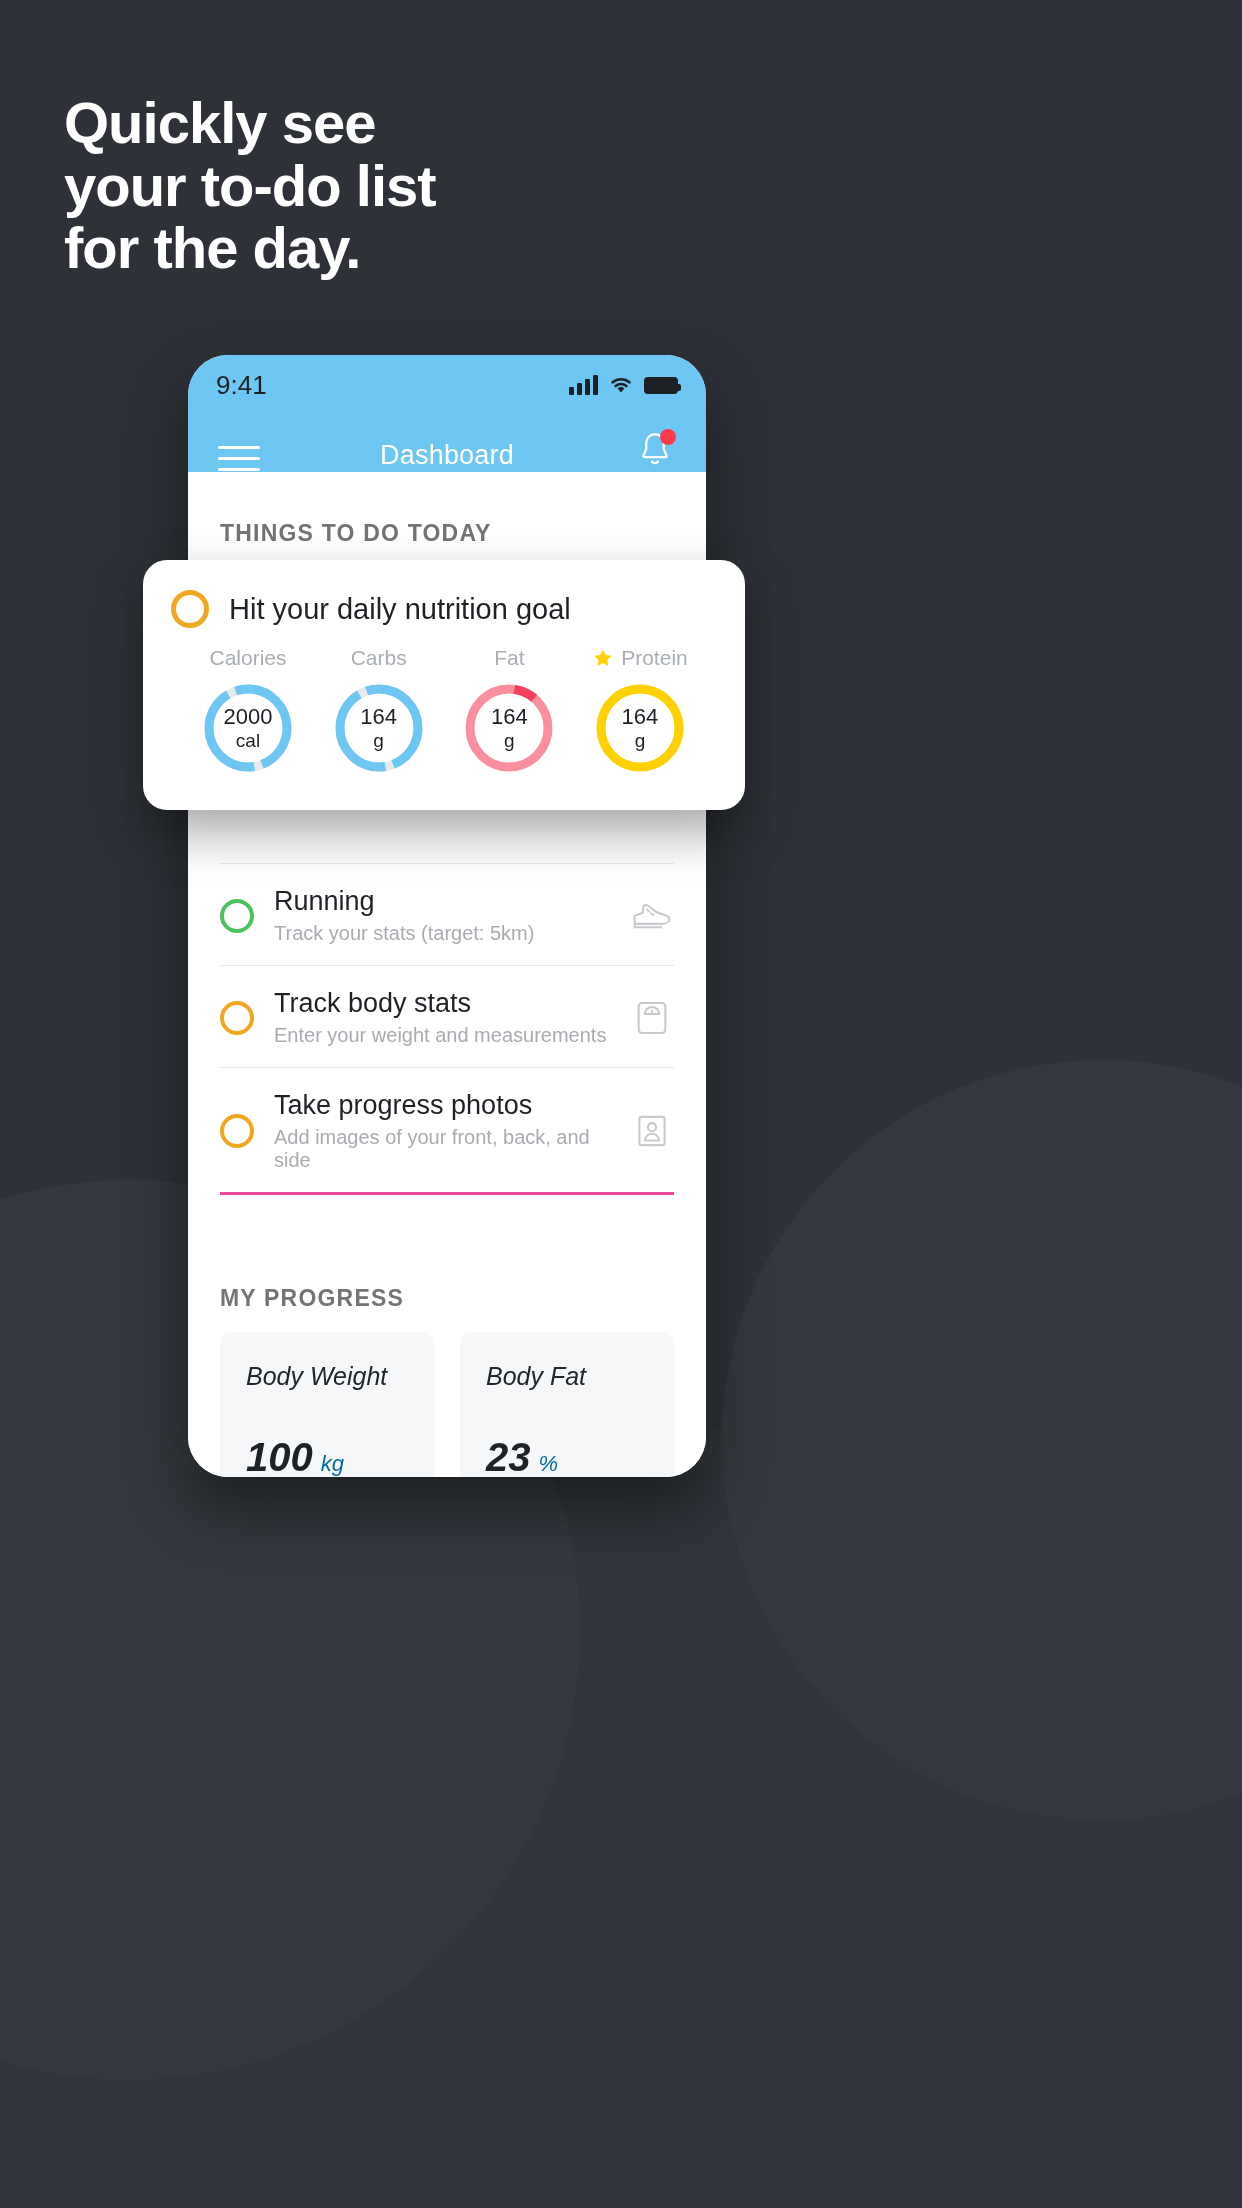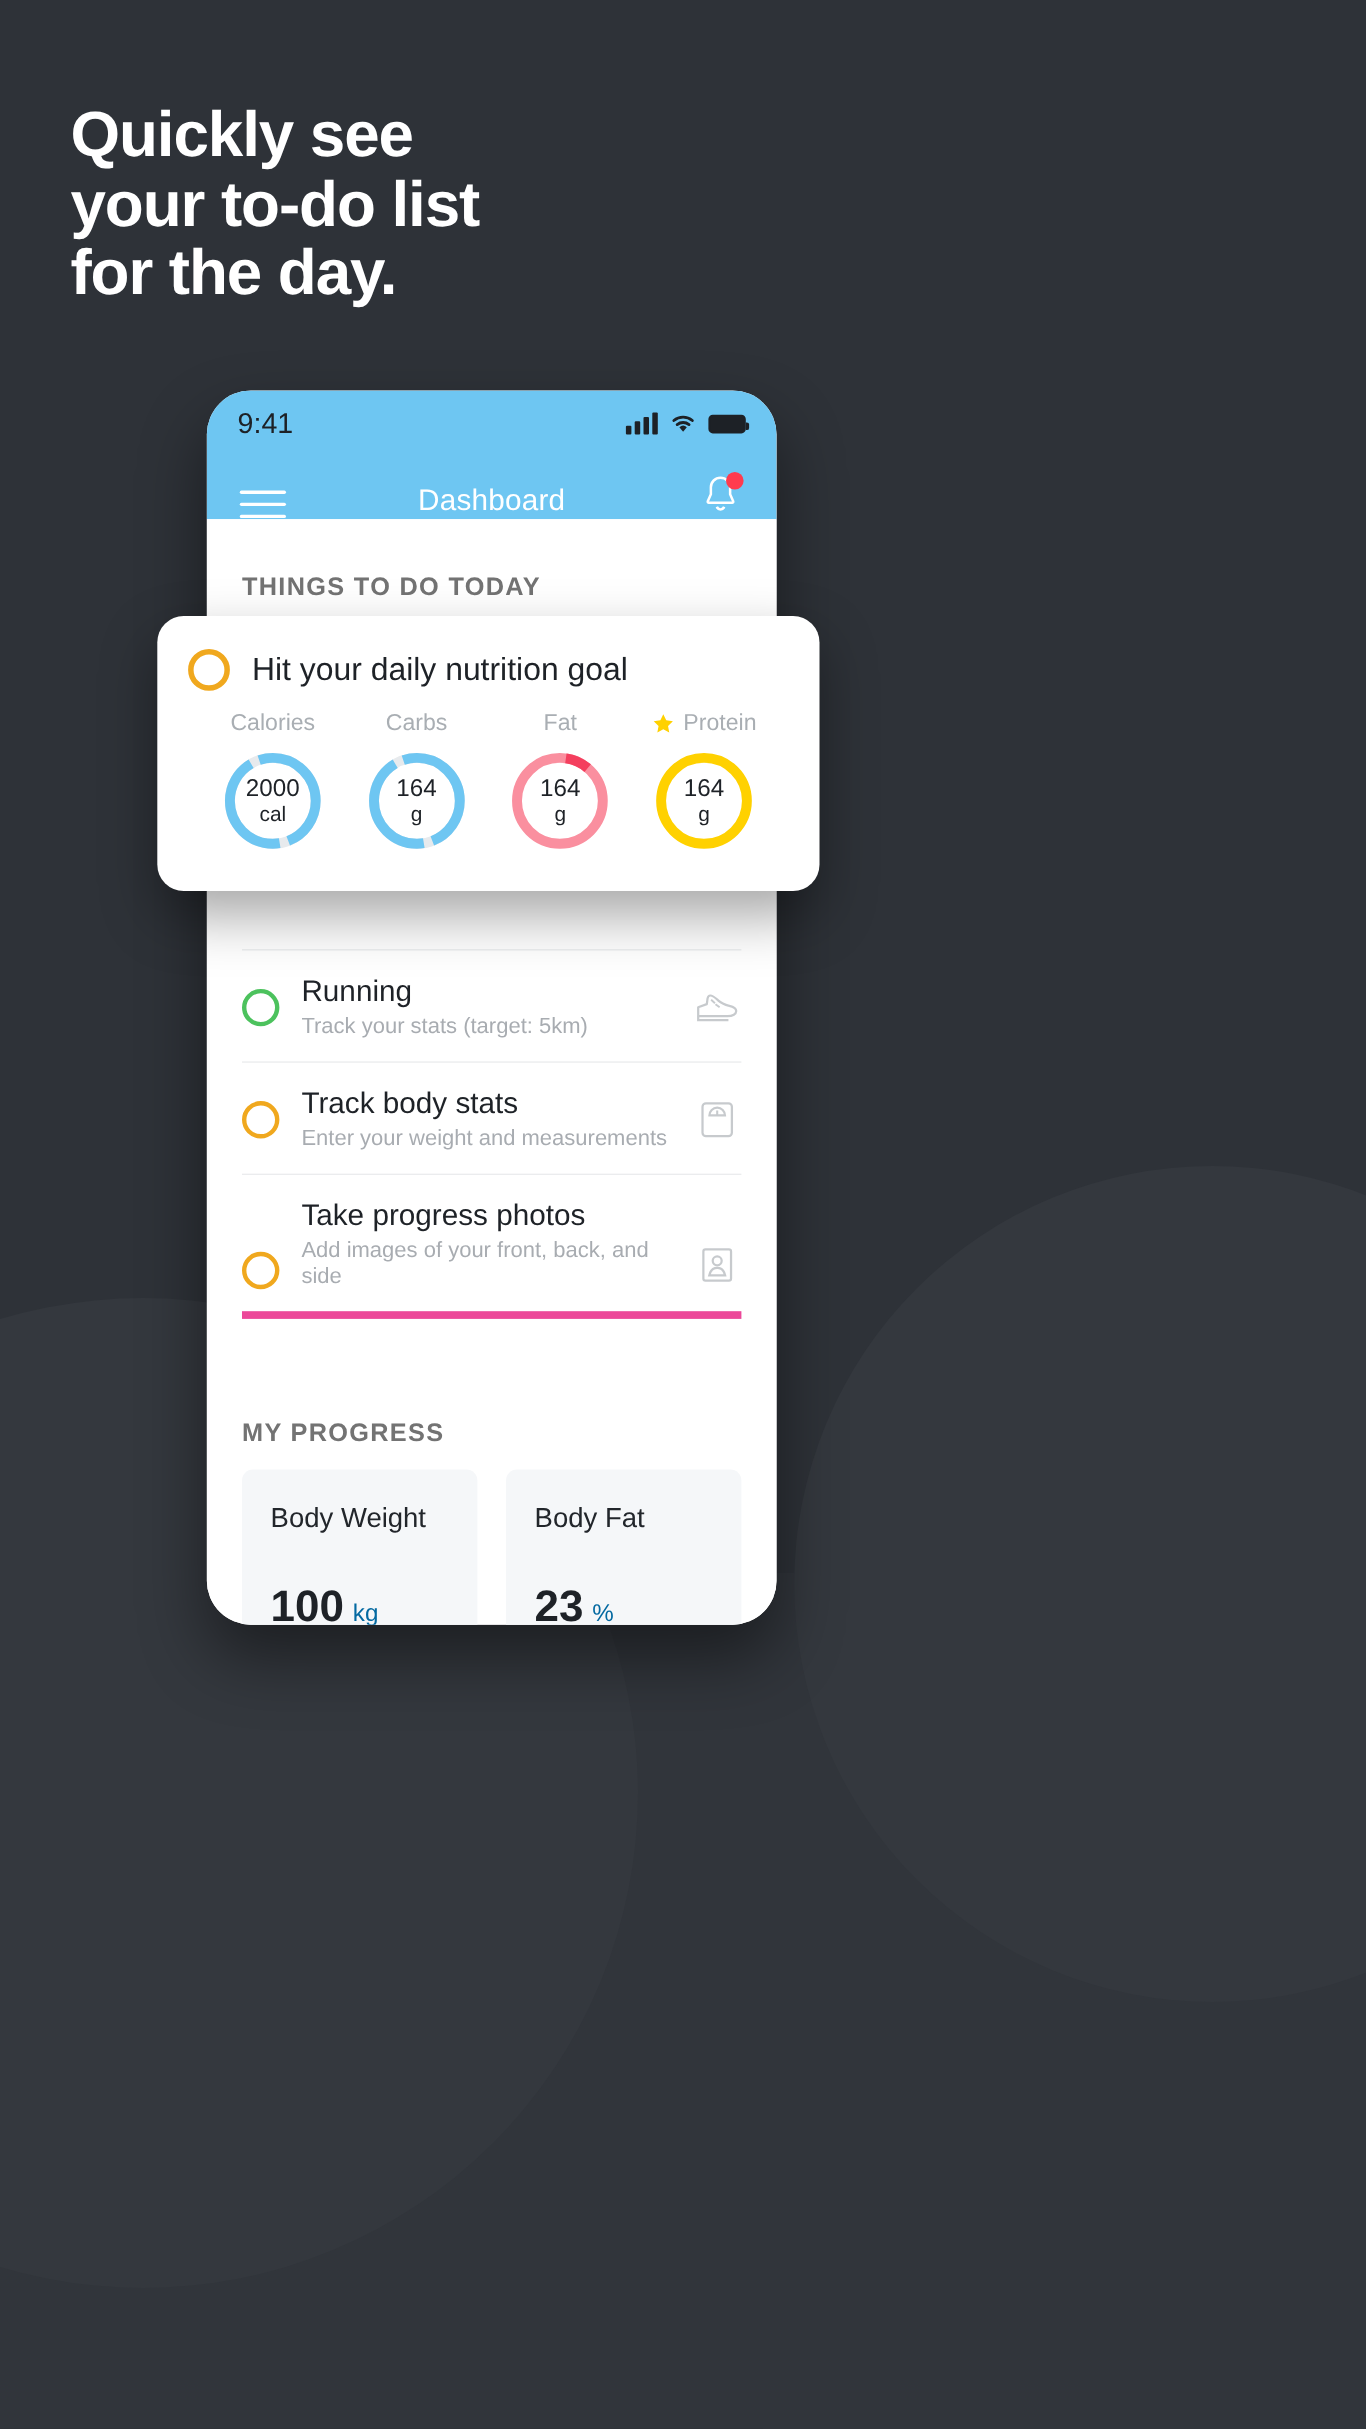--- a/index.html
+++ b/index.html
@@ -102,39 +102,39 @@
     color:#737373; padding:48px 0 0 32px;
   }
 
   #todo-list { margin-top:300px; padding:16px 32px; }
   .todo-row {
     display:flex; align-items:center; gap:20px;
     padding:22px 0 20px 0;
     border-top:1px solid #e6e8ea;
     position:relative;
   }
-  .todo-row:last-child { border-bottom:7px solid #ec4899;align-items:flex-end; }
+  .todo-row:last-child { border-bottom:3px solid #ec4899; }
   .check {
     width:34px; height:34px; border-radius:50%;
     border:4px solid #f0a81e; flex:none;
   }
   .check.green { border-color:#4cc25d; }
   .todo-text { flex:1; }
   .todo-title { font-size:27px; color:#1e2227; margin-bottom:5px; }
   .todo-sub { font-size:20px; color:#a8acb1; }
   .todo-icon { width:44px; height:44px; flex:none; opacity:.55; }
 
   #progress-title { padding-top:74px; }
   #progress-cards {
     display:flex; gap:26px; padding:20px 32px 0 32px;
   }
   .pcard {
     flex:1; height:212px;
     background:#f5f7f9; border-radius:10px;
-    position:relative; overflow:hidden;
+    position:relative; overflow:hidden;font-style:italic;
   }
   .pcard-label { font-size:25px; color:#22262b; padding:30px 0 0 26px; }
   .pcard-val {
     position:absolute; left:26px; bottom:64px;
     font-size:40px; font-weight:bold; color:#1e2227;
   }
   .pcard-unit { font-size:22px; font-weight:normal; color:#0369a1; margin-left:8px;}
   .spark { position:absolute; left:0; bottom:0; width:100%; height:62px; }
 
   

